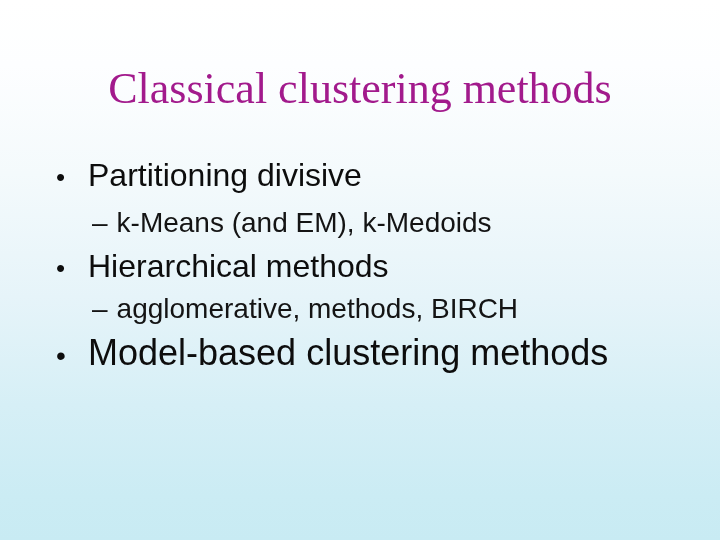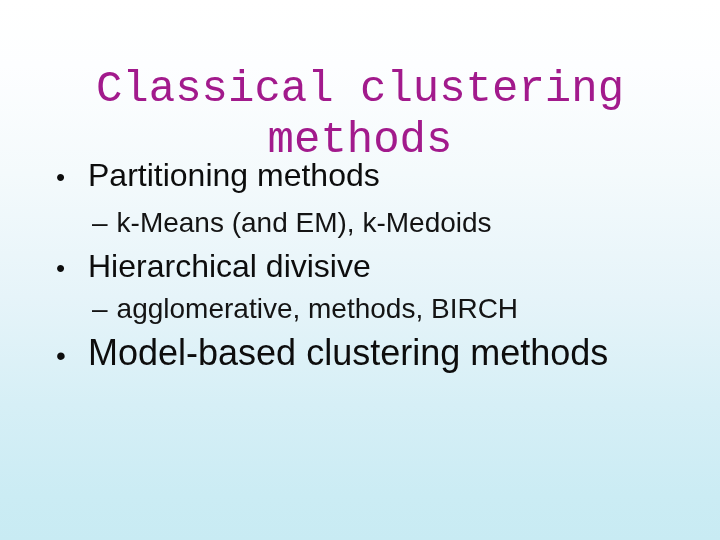--- a/index.html
+++ b/index.html
@@ -22,21 +22,21 @@
       #d6eff6 75%,
       #cbecf4 92%,
       #c8ebf3 100%);
   }
   .title {
     position: absolute;
     top: 64px;
     left: 0;
     width: 720px;
     text-align: center;
-    font-family: Liberation Mono, monospace;
+    font-family: Liberation Serif, serif;
     font-weight: 400;
     font-size: 44px;
     line-height: 1.15;
     letter-spacing: 0px;
   }
   .row {
     position: absolute;
     display: flex;
     align-items: baseline;
     color: #0d0d0d;
@@ -76,31 +76,31 @@
 </style>
 </head>
 <body>
 
 <div class="slide">
 
   <div class="title" style="color: rgb(162, 26, 140);">Classical clustering methods</div>
 
   <div class="row level1 b1">
     <span class="marker">•</span>
-    <span>Partitioning methods</span>
+    <span>Partitioning divisive</span>
   </div>
 
   <div class="row level2 s1">
     <span class="marker">–</span>
     <span>k-Means (and EM), k-Medoids</span>
   </div>
 
   <div class="row level1 b2">
     <span class="marker">•</span>
-    <span>Hierarchical divisive</span>
+    <span>Hierarchical methods</span>
   </div>
 
   <div class="row level2 s2">
     <span class="marker">–</span>
     <span>agglomerative, methods, BIRCH</span>
   </div>
 
   <div class="row level1 level3big b3">
     <span class="marker">•</span>
     <span>Model-based clustering methods</span>

